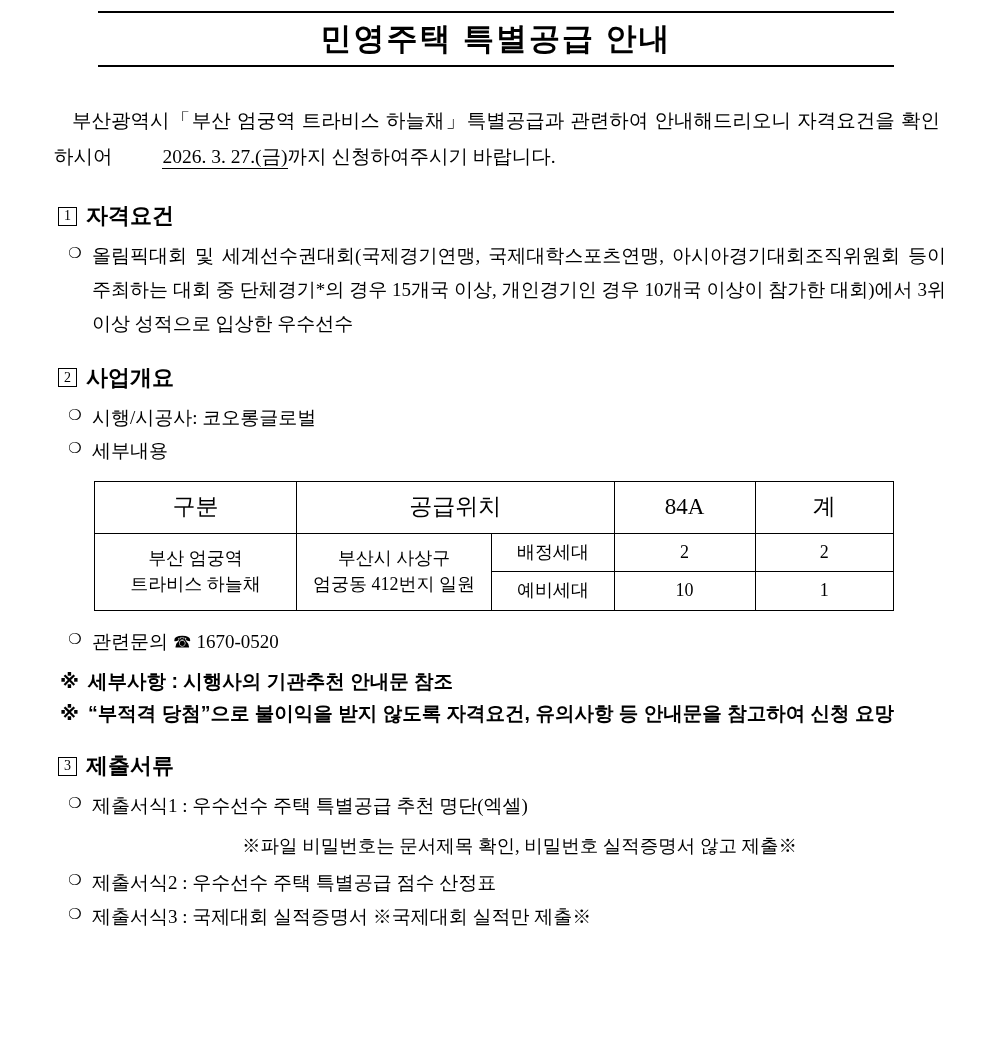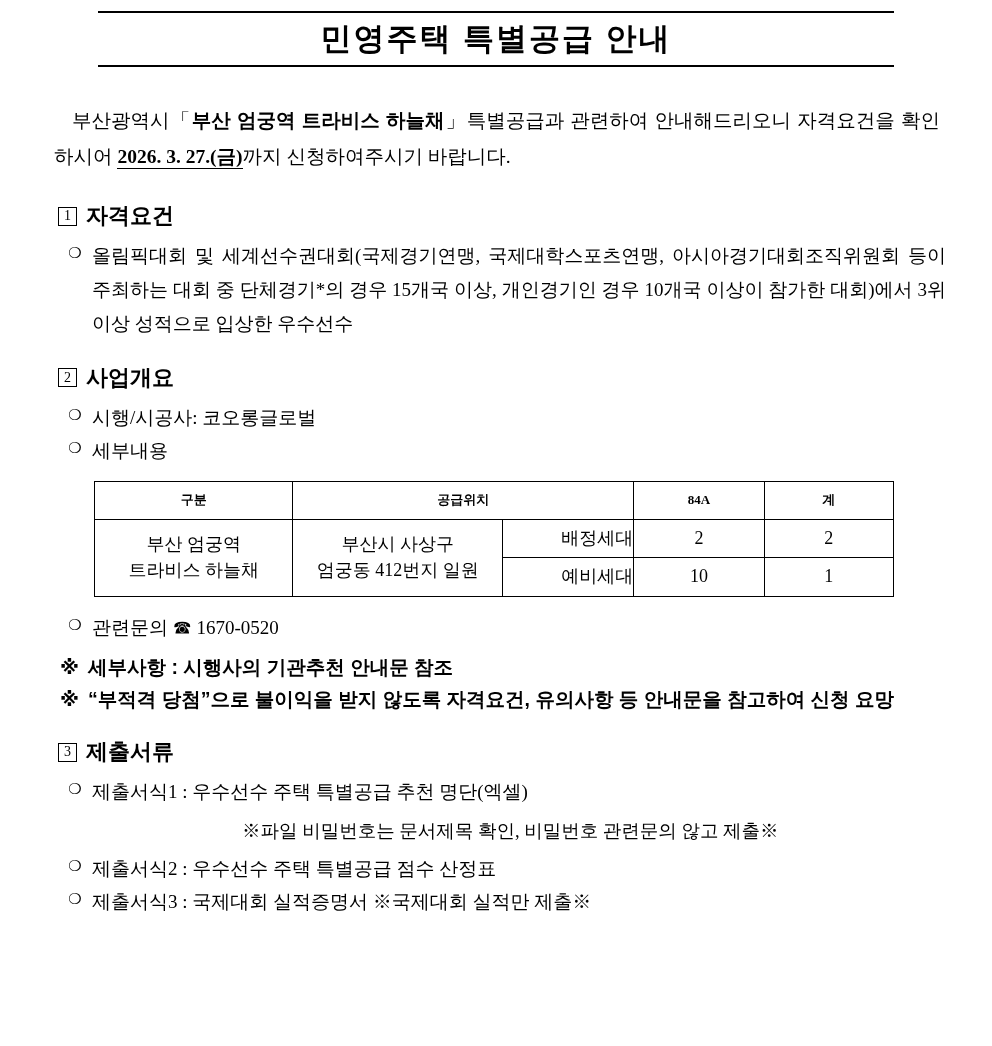--- a/index.html
+++ b/index.html
@@ -45,24 +45,25 @@
   
   .intro {
     margin-top: 36px;
     font-size: 19.5px;
     line-height: 1.85;
     text-align: justify;
     text-justify: inter-word;
     padding: 0 6px 0 8px;
   }
   .intro .indent { display: inline-block; width: 18px; }
-  .bold { font-weight: bold; }
+  .bold { font-weight: normal; }
   .date-underline {
     border-bottom: 1.5px solid #000;
     padding-bottom: 1px;
+    margin-left: 45px;
   }
 
   
   .sec-head {
     display: flex;
     align-items: center;
     gap: 9px;
     font-size: 22px;
     font-weight: bold;
     font-family: "Liberation Sans", "DejaVu Sans", sans-serif;
@@ -113,27 +114,27 @@
     width: 800px;
     font-size: 18px;
     text-align: center;
   }
   table.supply th, table.supply td {
     border: 1.3px solid #000;
     padding: 6px 0;
     line-height: 1.42;
   }
   table.supply thead th {
-    font-weight: bold;
-    padding: 9px 4px;
-    font-size: 13px;
+    font-weight: normal;
+    padding: 9px 12px;
+    font-size: 23px;
   }
   .col-gubun { width: 205px; }
   .col-loc { width: 225px; }
-  .col-sub { width: 140px; text-align: right; }
+  .col-sub { width: 140px; }
   .col-84a { width: 130px; }
   .col-sum { width: 130px; }
 
   
   .note-row {
     display: flex;
     align-items: flex-start;
     font-size: 19.5px;
     font-weight: bold;
     line-height: 1.62;
@@ -267,21 +268,21 @@
     <span>제출서류</span>
   </div>
 
   <div class="spacer-8"></div>
 
   <div class="bullet-row">
     <span class="bullet-mark">❍</span>
     <span class="bullet-body">제출서식1 : 우수선수 주택 특별공급 추천 명단(엑셀)</span>
   </div>
 
-  <div class="sub-note">※파일 비밀번호는 문서제목 확인, 비밀번호 관련문의 않고 제출※</div>
+  <div class="sub-note">※파일 비밀번호는 문서제목 확인, 비밀번호 실적증명서 않고 제출※</div>
 
   <div class="bullet-row">
     <span class="bullet-mark">❍</span>
     <span class="bullet-body">제출서식2 : 우수선수 주택 특별공급 점수 산정표</span>
   </div>
 
   <div class="bullet-row">
     <span class="bullet-mark">❍</span>
     <span class="bullet-body">제출서식3 : 국제대회 실적증명서 ※국제대회 실적만 제출※</span>
   </div>

